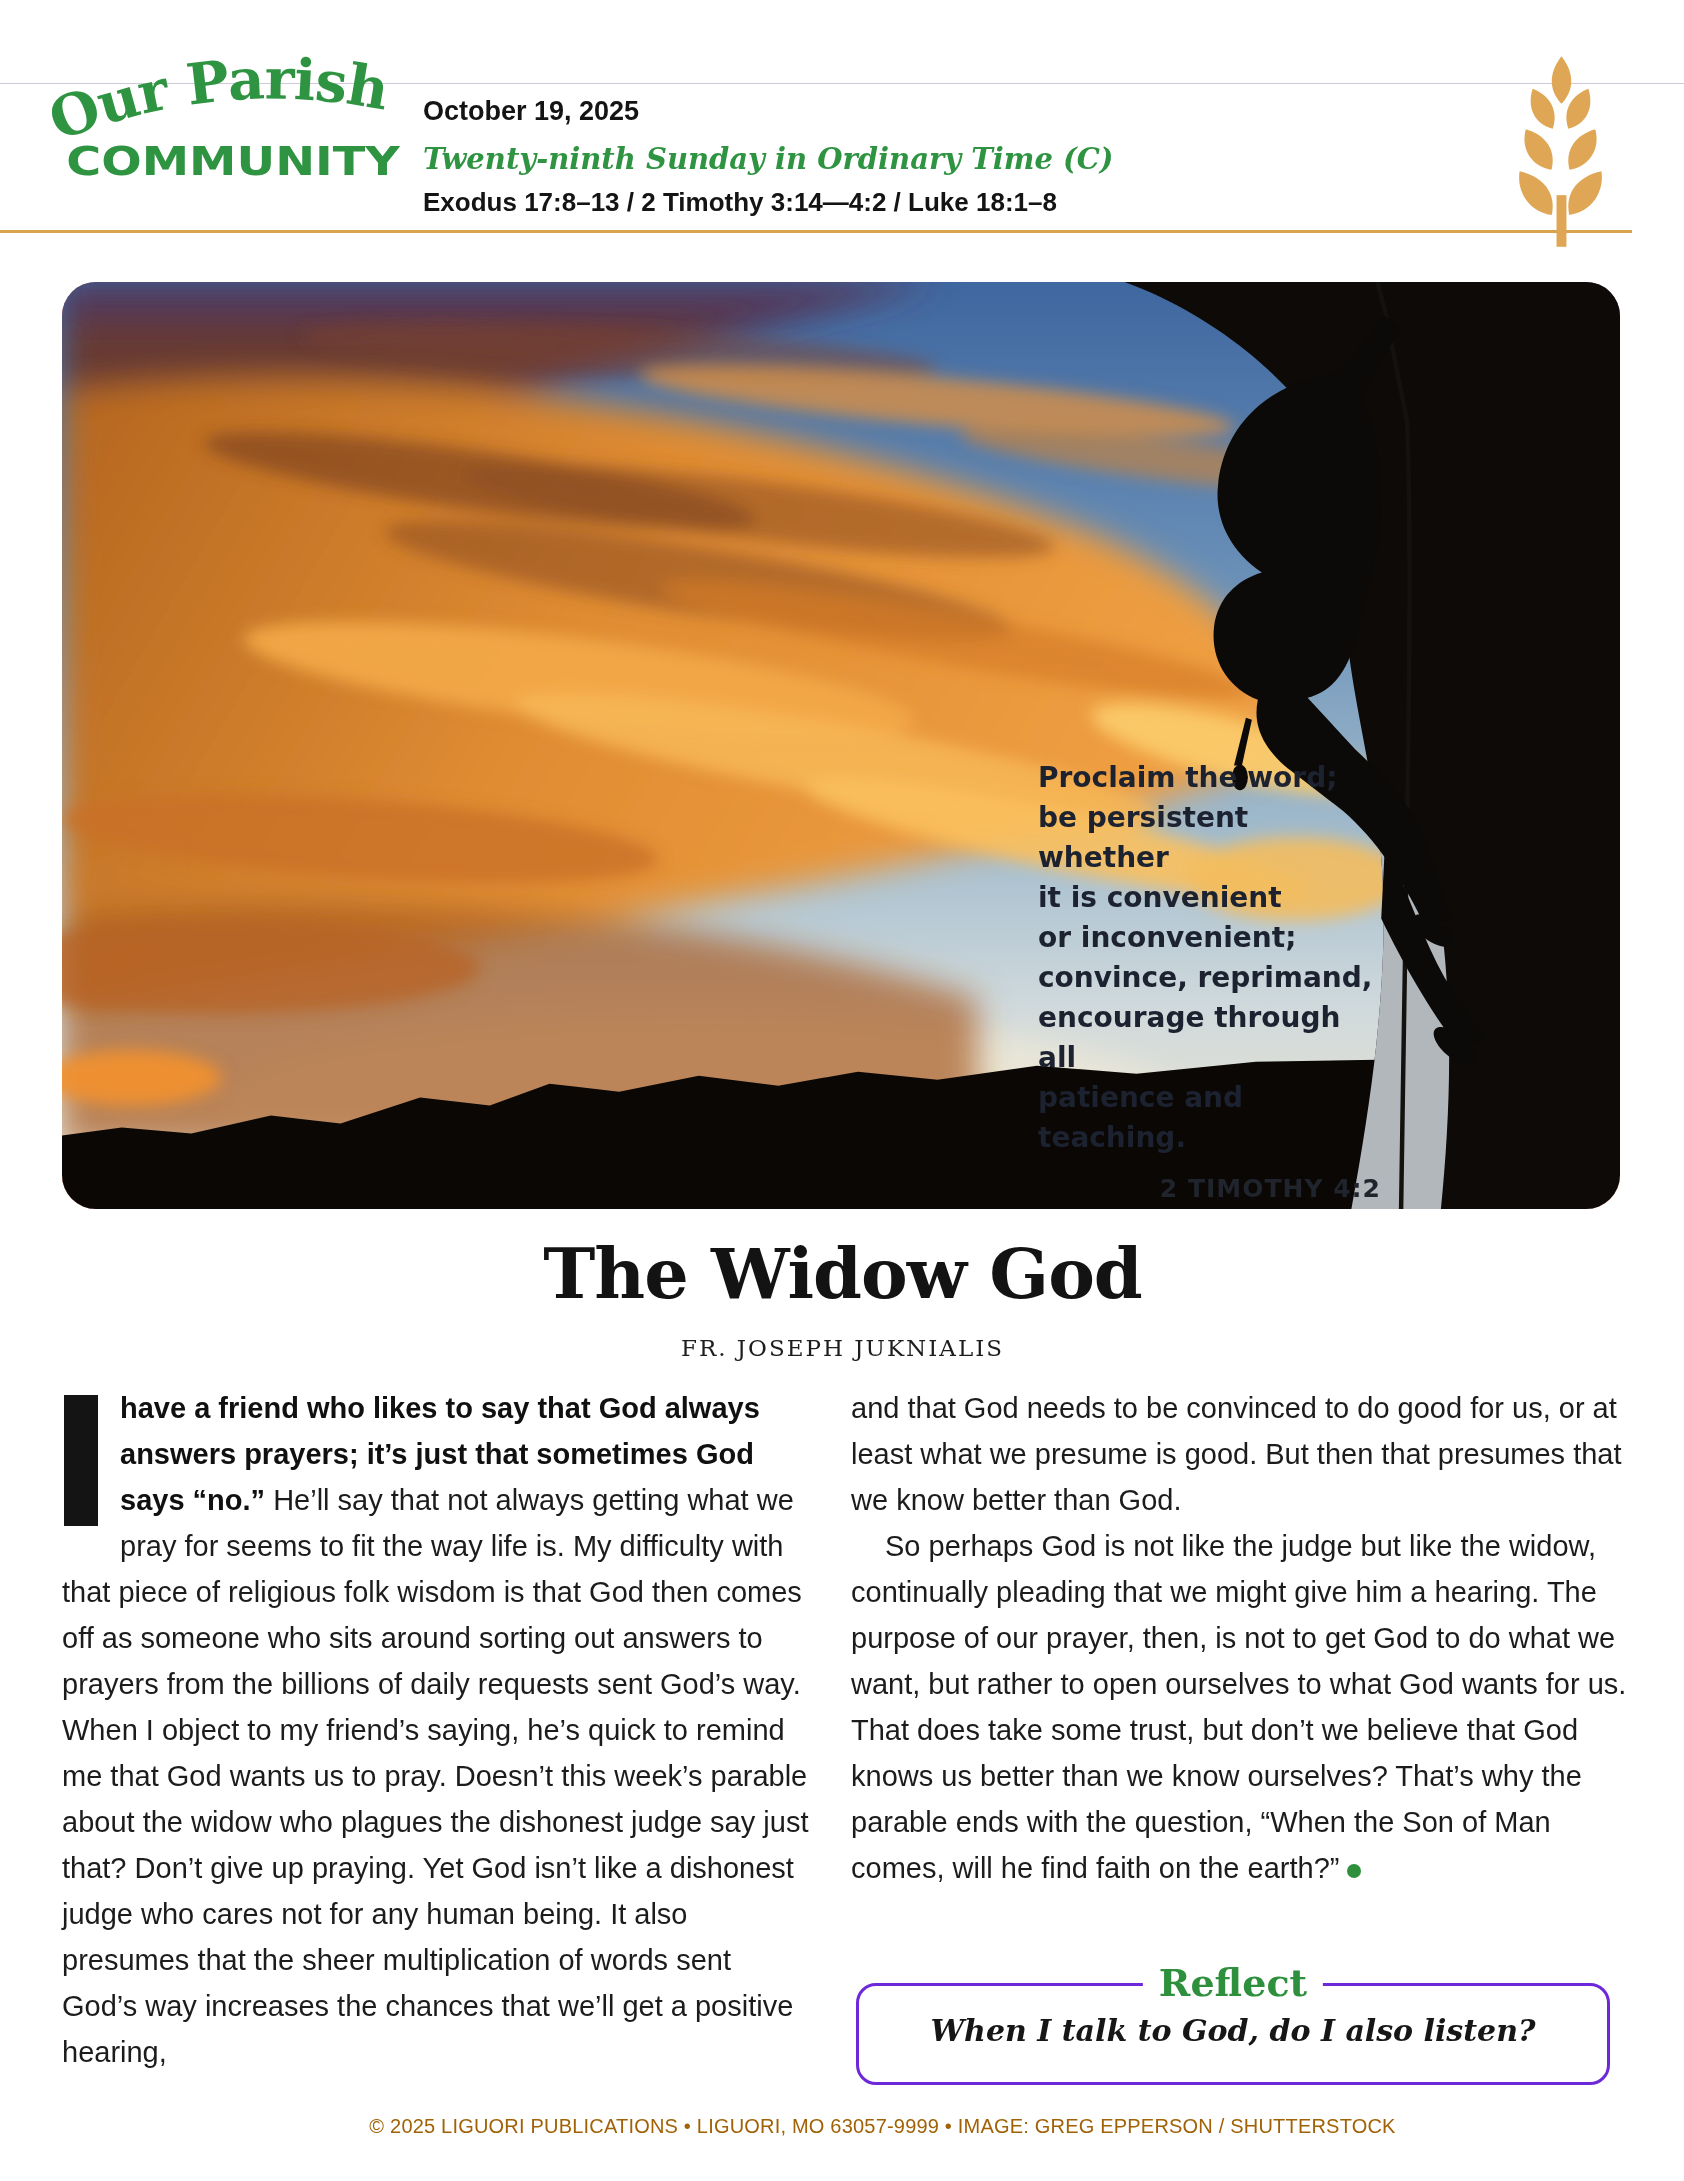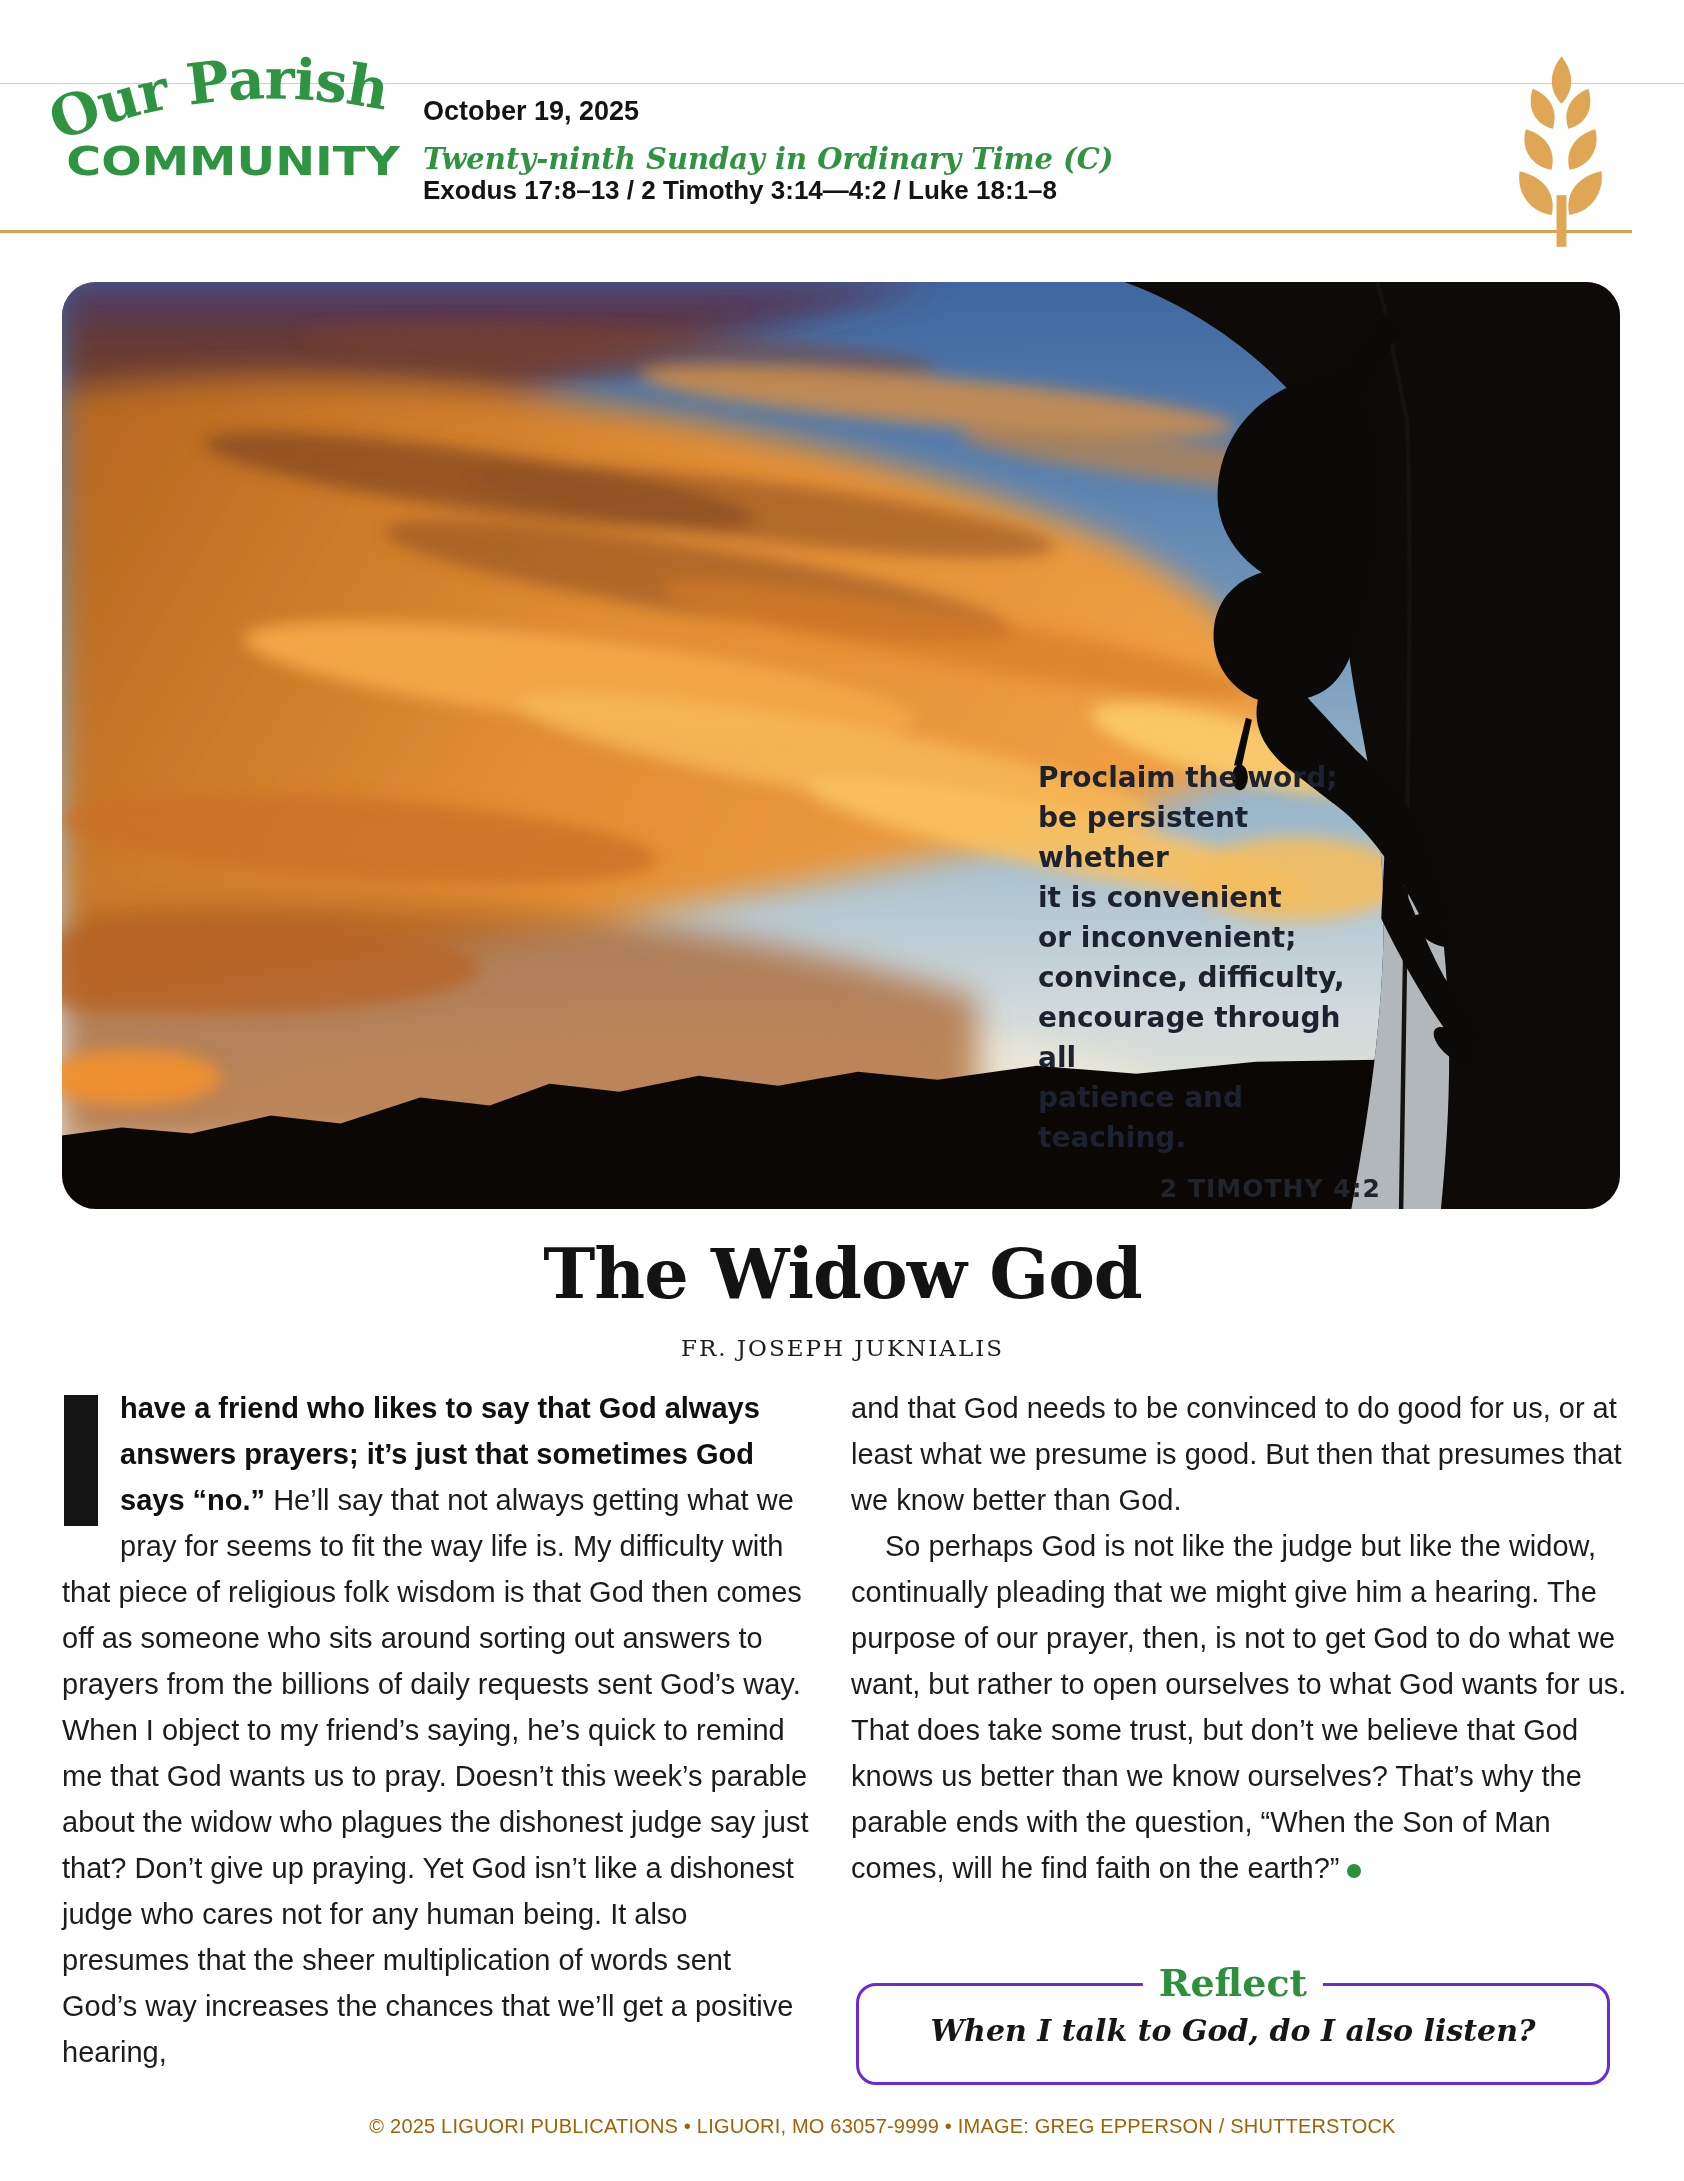--- a/index.html
+++ b/index.html
@@ -5,21 +5,21 @@
   html,body{margin:0;padding:0;background:#e9e9e9;}
   .page{position:relative;width:1685px;height:2181px;background:#ffffff;overflow:hidden;
         font-family:"Liberation Sans",sans-serif;color:#1d1d1d;}
   
   .top-hairline{position:absolute;left:0;top:83px;width:1685px;height:1px;background:#cfc9da;}
   .logo{position:absolute;left:52px;top:50px;width:362px;height:131px;}
   .issue{position:absolute;left:423px;top:96px;}
   .issue .date{font-size:27px;font-weight:bold;color:#141414;line-height:30px;}
   .issue .sunday{margin-top:17px;font-family:"DejaVu Serif",serif;font-style:italic;font-weight:bold;
                  font-size:29px;color:#2f9441;line-height:32px;}
-  .issue .readings{font-size:26px;font-weight:bold;color:#141414;line-height:30px;}
+  .issue .readings{margin-top:12px;font-size:26px;font-weight:bold;color:#141414;line-height:30px;}
   .gold-rule{position:absolute;left:0;top:230px;width:1632px;height:3px;background:#d9a24c;}
   .wheat{position:absolute;left:1491px;top:48px;width:139px;height:199px;}
   
   .hero{position:absolute;left:62px;top:282px;width:1558px;height:927px;border-radius:34px;
         overflow:hidden;background:#ef4444;}
   .hero svg{display:block;width:100%;height:100%;}
   .quote{position:absolute;left:976px;top:476px;width:343px;}
   .quote .ql{font-family:"DejaVu Sans",sans-serif;font-weight:bold;font-size:28px;line-height:40px;
              color:#1c2230;}
   .quote .cite{margin-top:16px;text-align:right;font-family:"DejaVu Sans",sans-serif;font-weight:bold;
@@ -155,21 +155,21 @@
         <ellipse cx="1378" cy="652" rx="24" ry="11" transform="rotate(35 1378 652)"></ellipse>
         <path d="M1196,440 L1186,486 L1178,486 L1190,438 Z"></path>
         <ellipse cx="1184" cy="498" rx="8" ry="13"></ellipse>
       </g>
     </svg>
     <div class="quote">
       <div class="ql">Proclaim the word;</div>
       <div class="ql">be persistent whether</div>
       <div class="ql">it is convenient</div>
       <div class="ql">or inconvenient;</div>
-      <div class="ql">convince, difficulty,</div>
+      <div class="ql">convince, reprimand,</div>
       <div class="ql">encourage through all</div>
       <div class="ql">patience and teaching.</div>
       <div class="cite">2 TIMOTHY 4:2</div>
     </div>
   </figure>
 
   <h1 class="title" style="margin:0">The Widow God</h1>
   <div class="byline">FR. JOSEPH JUKNIALIS</div>
 
   <div class="col col-left">

